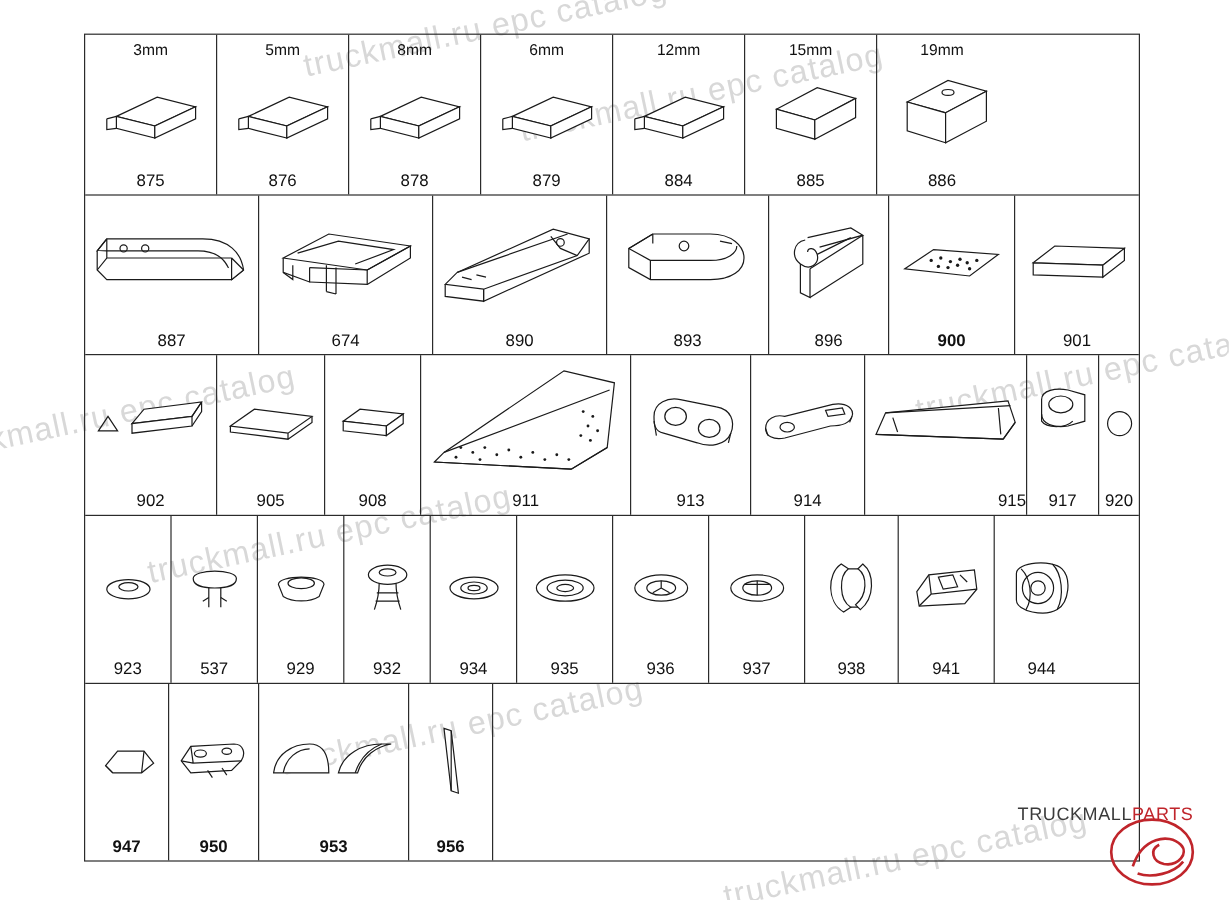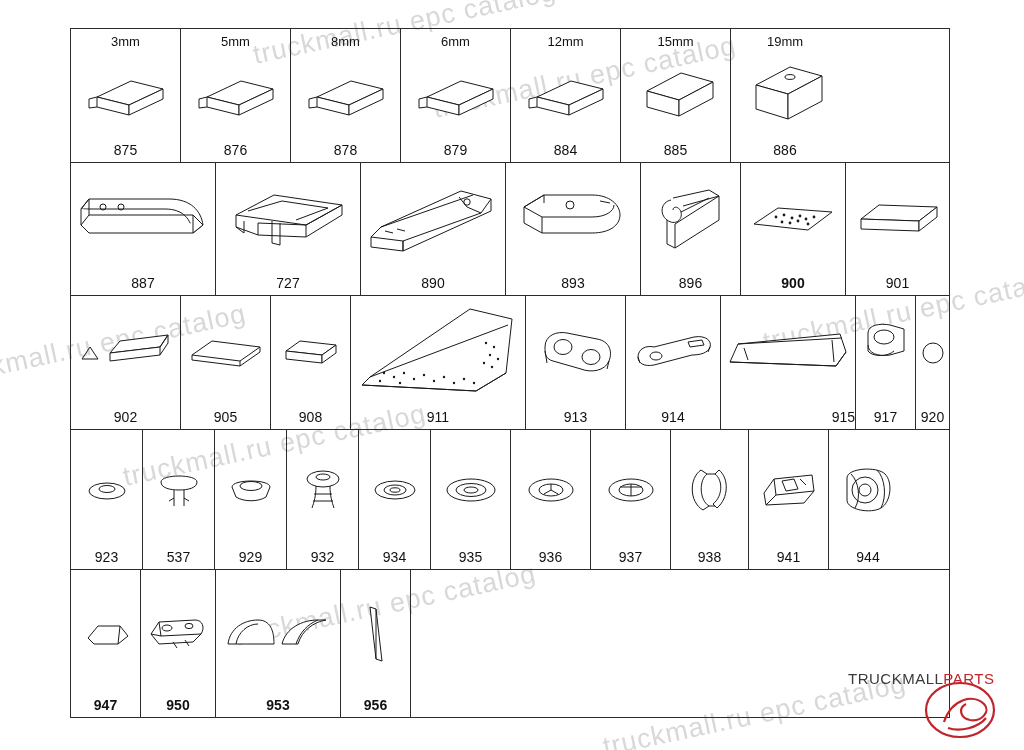--- a/index.html
+++ b/index.html
@@ -223,21 +223,21 @@
           <svg width="140" height="66" viewBox="0 0 140 66">
       <path class="fl" d="M18 28 L56 8 L124 18 L88 38 Z"></path>
       <path class="ln" d="M30 24 L64 14 L110 21 L78 33"></path>
       <path class="ln" d="M18 28 L18 40 L40 48 L40 36"></path>
       <path class="ln" d="M40 36 L88 38 L88 50 L40 48"></path>
       <path class="ln" d="M88 38 L124 18 L124 28 L88 50"></path>
       <path class="ln" d="M54 34 L54 56 M62 36 L62 58 M54 56 L62 58"></path>
       <path class="ln" d="M18 40 L26 46 L26 34"></path>
     </svg>
         </div>
-        <div class="num">727</div>
+        <div class="num">674</div>
       </div>
       <div class="cell" style="width: 145px; flex: 0 0 145px;">
         <div class="art">
           <svg width="140" height="70" viewBox="0 0 140 70">
       <path class="fl" d="M8 52 L18 42 L98 6 L128 14 L118 28 L40 56 Z"></path>
       <path class="ln" d="M18 42 L110 10 M8 52 L8 62 L40 66 L40 56"></path>
       <path class="ln" d="M40 56 L40 66 L128 26 L128 14"></path>
       <path class="ln" d="M96 12 L104 22 L118 28"></path>
       <circle class="ln" cx="104" cy="17" r="3.2"></circle>
       <path class="ln" d="M22 46 L30 48 M34 44 L42 46"></path>

